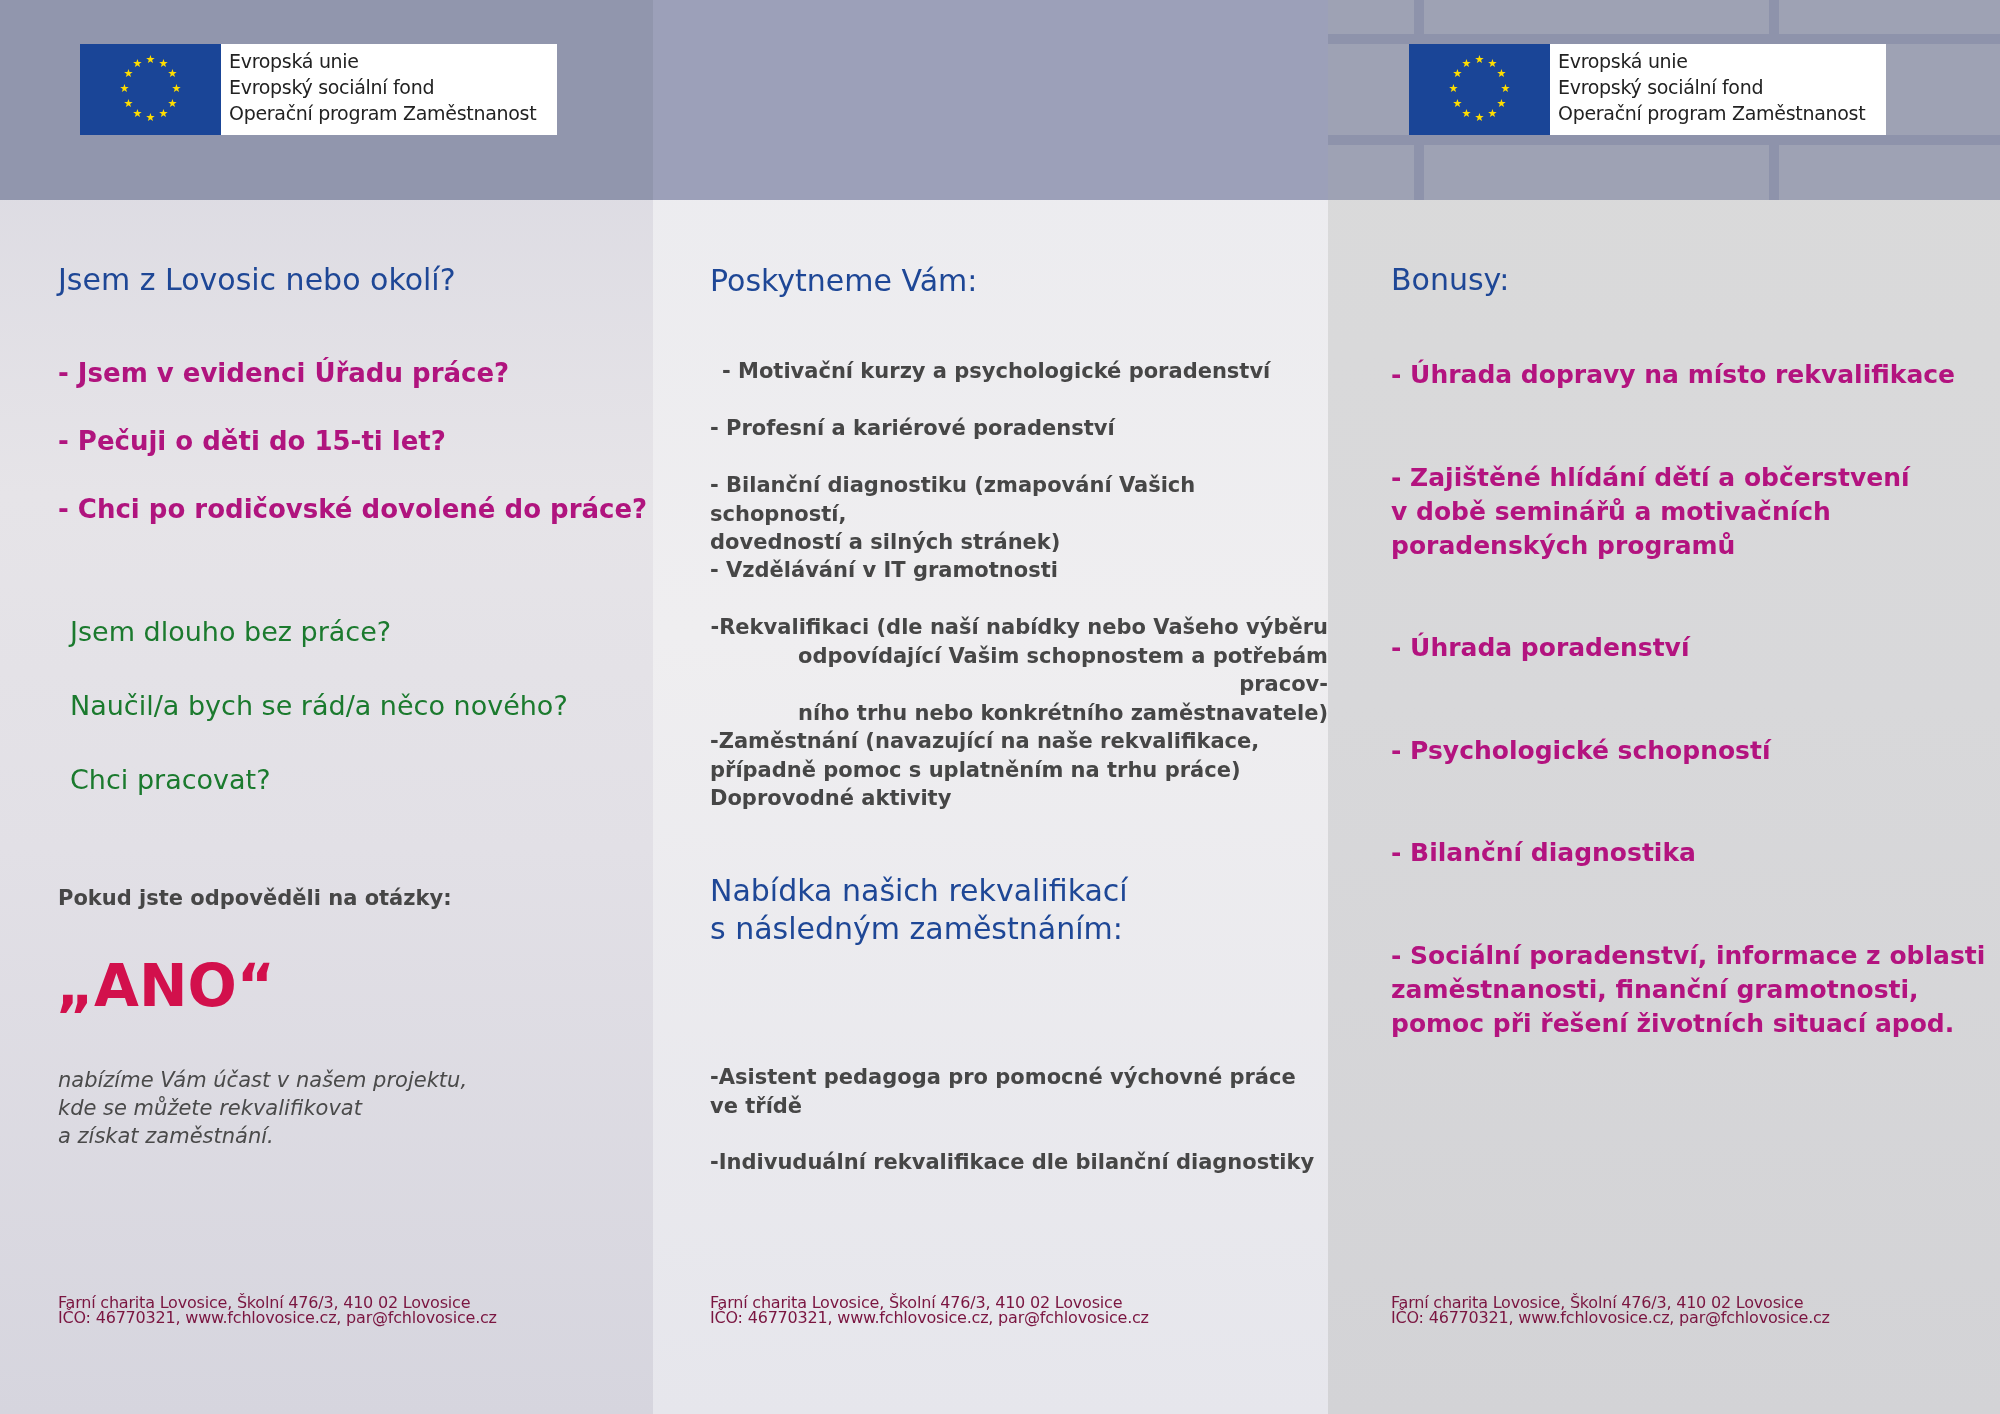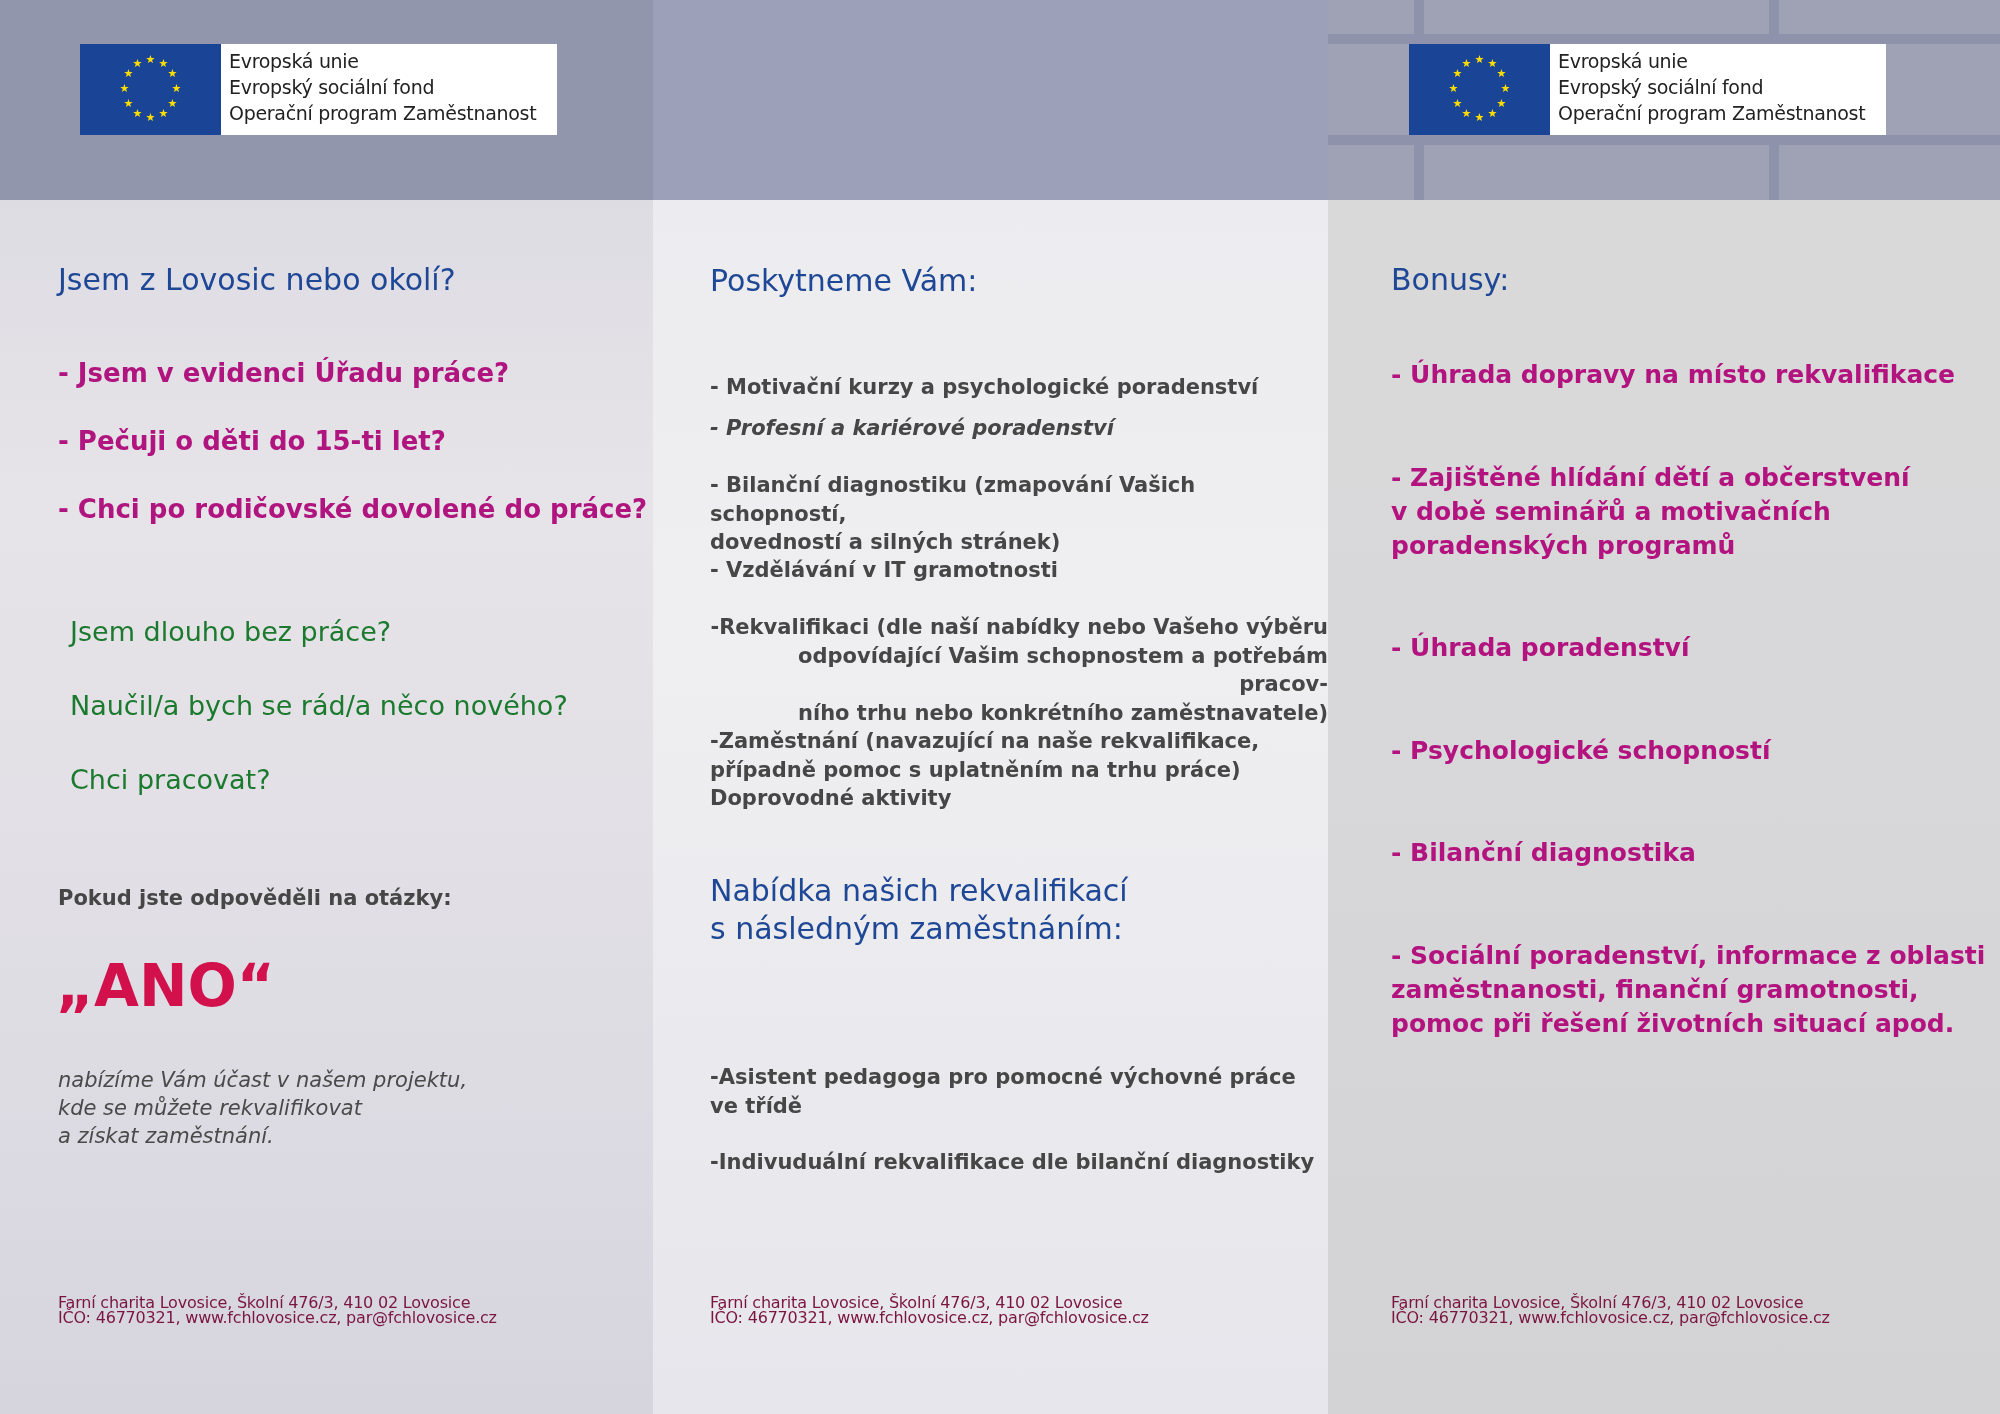--- a/index.html
+++ b/index.html
@@ -88,22 +88,22 @@
     <div>Farní charita Lovosice, Školní 476/3, 410 02 Lovosice</div>
     <div>IČO: 46770321, www.fchlovosice.cz, par@fchlovosice.cz</div>
   </div>
 </div>
 
 <div class="panel panel-mid">
   <div class="header-band"></div>
 
   <div class="abs h-blue" style="left:57px;top:263px;">Poskytneme Vám:</div>
 
-  <div class="abs txt-gray" style="left:57px;top:357px;margin-top:16px;">- Motivační kurzy a psychologické poradenství</div>
-  <div class="abs txt-gray" style="left:57px;top:414px;font-style:italic;">- Profesní a kariérové poradenství</div>
+  <div class="abs txt-gray" style="left:69px;top:357px;">- Motivační kurzy a psychologické poradenství</div>
+  <div class="abs txt-gray" style="left:57px;top:414px;">- Profesní a kariérové poradenství</div>
   <div class="abs txt-gray" style="left:57px;top:471px;">- Bilanční diagnostiku (zmapování Vašich schopností,
 dovedností a silných stránek)</div>
   <div class="abs txt-gray" style="left:57px;top:556px;">- Vzdělávání v IT gramotnosti</div>
   <div class="abs txt-gray" style="left:57px;top:613px;text-align:right;">-Rekvalifikaci (dle naší nabídky nebo Vašeho výběru
 odpovídající Vašim schopnostem a potřebám pracov-
 ního trhu nebo konkrétního zaměstnavatele)</div>
   <div class="abs txt-gray" style="left:57px;top:727px;">-Zaměstnání (navazující na naše rekvalifikace,
 případně pomoc s uplatněním na trhu práce)
 Doprovodné aktivity</div>
 

